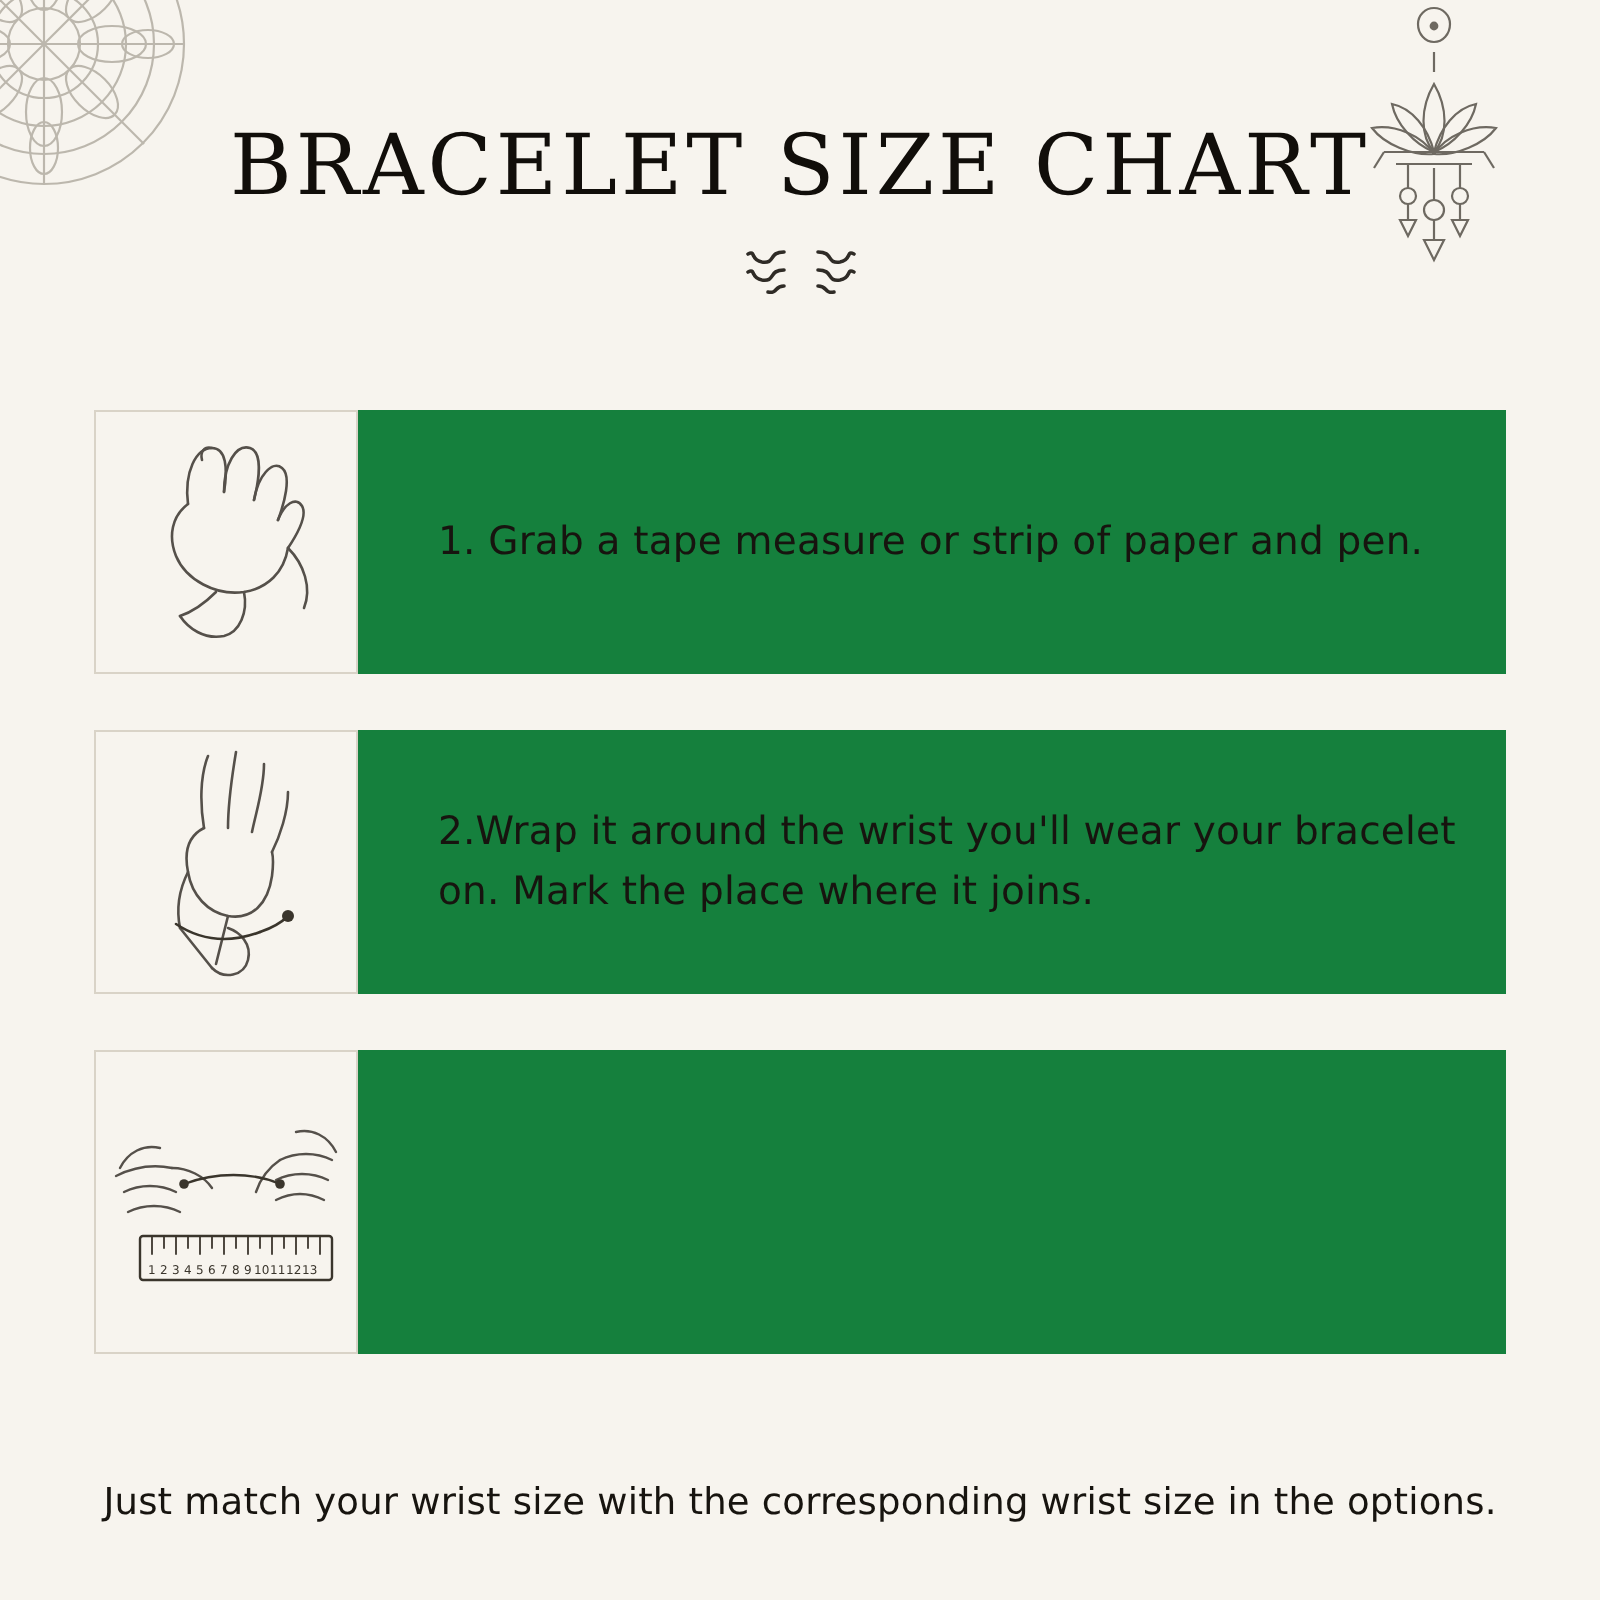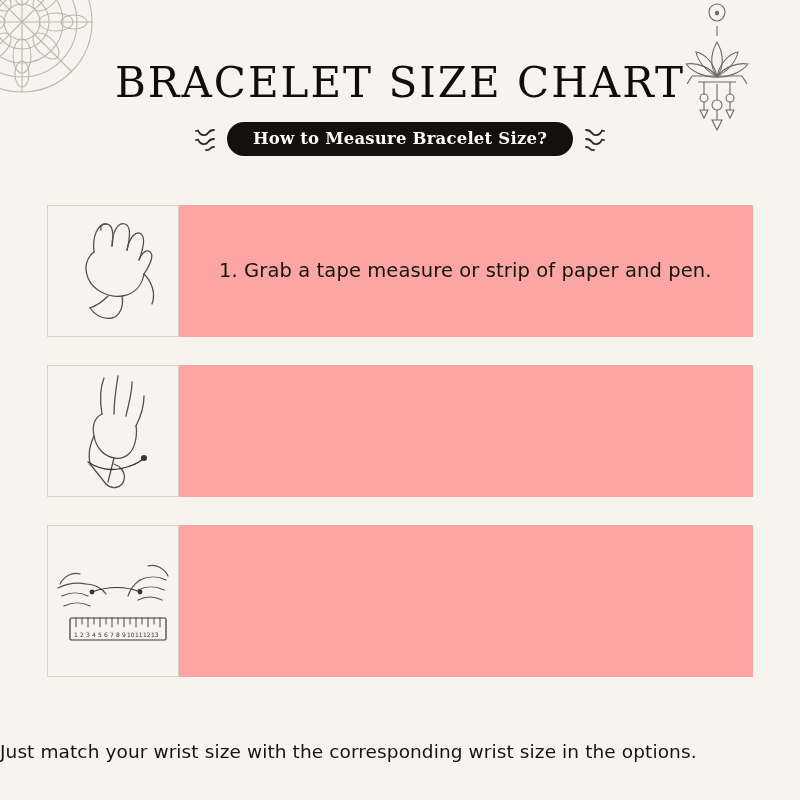--- a/index.html
+++ b/index.html
@@ -82,21 +82,21 @@
     position: absolute;
     top: 205px;
     left: 0;
     width: 800px;
   }
   .step {
     position: relative;
     display: flex;
     align-items: flex-start;
     margin: 0 0 28px 0;
-    background: #fca5a5;
+    background: #15803d;
     height: 132px;
     width: 706px;
     margin-left: 47px;
     box-sizing: border-box;
   }
   .step.tall { height: 152px; }
   .thumb {
     width: 132px;
     height: 100%;
     flex: 0 0 132px;
@@ -119,20 +119,21 @@
     letter-spacing: .1px;
   }
   .step.tall .step-text { font-size: 19.5px; line-height: 1.5; }
 
   
   .footer {
     position: absolute;
     bottom: 38px;
     left: 0;
     width: 800px;
+    text-align: center;
     font-size: 18.5px;
     color: #17140f;
     letter-spacing: .1px;
   }
 
   svg { display: block; }
 </style>
 </head>
 <body>
 
@@ -208,21 +209,20 @@
 <div class="title">BRACELET SIZE CHART</div>
 
 <div class="subtitle-row">
   <span class="swirl">
     <svg viewBox="0 0 26 26" width="26" height="26" fill="none" stroke="#1a1611" stroke-width="1.8" stroke-linecap="round">
       <path d="M22 4 C14 4 18 10 11 9 C5 8 8 3 4 5"></path>
       <path d="M22 13 C14 13 18 19 11 18 C5 17 8 12 4 14"></path>
       <path d="M22 21 C17 21 19 25 14 24"></path>
     </svg>
   </span>
-  <span class="pill">How to Measure Bracelet Size?</span>
   <span class="swirl">
     <svg viewBox="0 0 26 26" width="26" height="26" fill="none" stroke="#1a1611" stroke-width="1.8" stroke-linecap="round">
       <path d="M4 4 C12 4 8 10 15 9 C21 8 18 3 22 5"></path>
       <path d="M4 13 C12 13 8 19 15 18 C21 17 18 12 22 14"></path>
       <path d="M4 21 C9 21 7 25 12 24"></path>
     </svg>
   </span>
 </div>
 
 <div class="steps">
@@ -254,20 +254,21 @@
         <path d="M54 48 C46 52 44 60 46 70 C48 82 56 90 66 92 C78 94 86 86 88 72 C89 64 88 60 88 60"></path>
         <path d="M46 70 C42 78 40 88 42 98"></path>
         <path d="M66 92 C64 100 62 108 60 116"></path>
         <path d="M42 98 L58 118"></path>
         <path d="M58 118 C64 124 74 122 76 114 C78 106 72 100 66 98"></path>
         <path d="M40 96 C52 104 66 106 82 100" stroke="#3a352c"></path>
         <path d="M82 100 C88 98 92 96 96 92" stroke="#3a352c"></path>
         <circle cx="96" cy="92" r="3" fill="#3a352c" stroke="none"></circle>
       </svg>
     </div>
+    <div class="step-text">2.Wrap it around the wrist you'll wear your bracelet on. Mark the place where it joins.</div>
   </div>
 
   <div class="step tall">
     <div class="thumb">
       <svg viewBox="0 0 132 152" width="132" height="152" fill="none" stroke="#55504a" stroke-width="1.2" stroke-linecap="round" stroke-linejoin="round">
 
         <path d="M10 62 C18 58 28 56 38 58"></path>
         <path d="M38 58 C46 58 54 62 58 68"></path>
         <path d="M14 70 C22 66 32 66 40 70"></path>
         <path d="M16 80 C24 76 34 76 42 80"></path>

